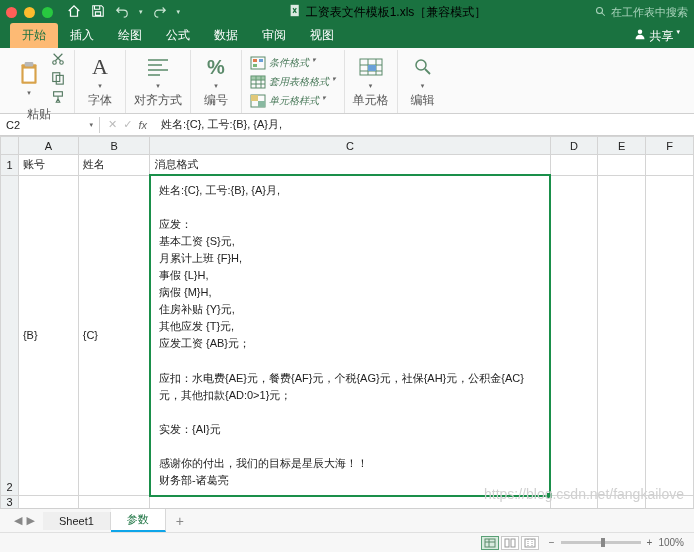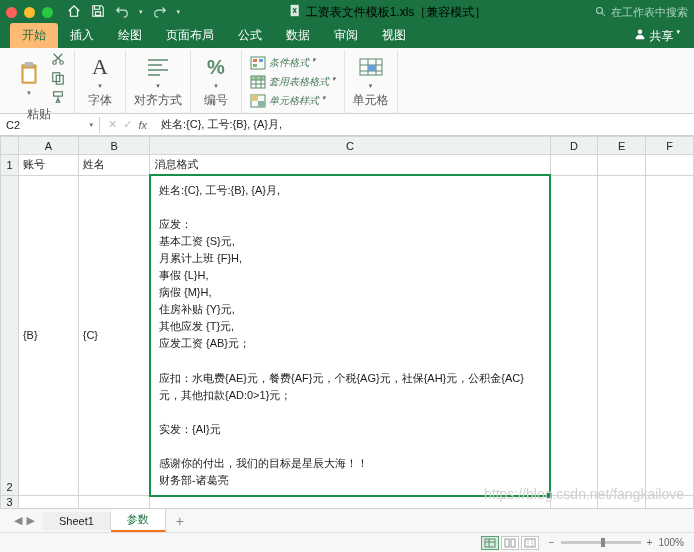--- a/index.html
+++ b/index.html
@@ -34,21 +34,21 @@
   .grid th, .grid td { border: 1px solid #d4d4d4; font-weight: normal; font-size: 11px; }
   .col-head th { background: #eef1f2; text-align: center; height: 18px; }
   .row-head { background: #eef1f2; text-align: center; width: 18px; }
   .grid td { vertical-align: middle; padding: 2px 4px; text-align: left; background:#fff;}
   .sel { border: 2px solid #1a8f4a !important; position:relative;}
   .sel::after { content:""; position:absolute; right:-3px; bottom:-3px; width:5px; height:5px; background:#1a8f4a; }
   .msg-cell { white-space: pre-line; line-height: 1.55; font-size: 11px; padding:6px 8px !important; vertical-align:top !important;}
   .sheet-tabs { position:absolute; bottom:20px; left:0; right:0; height: 24px; border-top:1px solid #d0d0d0; background:#f7f7f7; display:flex; align-items:center; padding:0 6px; font-size:11px;}
   .st-nav { display:flex; gap:4px; color:#888; padding:0 8px;}
   .st-tab { padding: 3px 16px; border-right:1px solid #d8d8d8; cursor:pointer; background:#efefef;}
-  .st-tab.active { background:#fff; color:#1a7240; border-bottom:2px solid #f97316; font-weight:500;}
+  .st-tab.active { background:#fff; color:#1a7240; border-bottom:2px solid #0ea5e9; font-weight:500;}
   .st-add { padding: 0 10px; color:#888; cursor:pointer; font-size:14px;}
   .status { position:absolute; bottom:0; left:0; right:0; height:20px; background:#f7f7f7; border-top:1px solid #e0e0e0; display:flex; align-items:center; justify-content:flex-end; padding:0 10px; gap:10px; font-size:10px; color:#666;}
   .view-btns { display:flex; gap:2px;}
   .vb { width:18px; height:14px; border:1px solid #c8c8c8; background:#fff; cursor:pointer; display:flex; align-items:center; justify-content:center;}
   .vb.active{ background:#d9ecdf; border-color:#5aa076;}
   .zoom { display:flex; align-items:center; gap:6px;}
   .zoom-track { width:80px; height:3px; background:#c8c8c8; position:relative;}
   .zoom-thumb { position:absolute; left:50%; top:-3px; width:4px; height:9px; background:#888;}
   .watermark { position:absolute; right:10px; bottom:22px; color:#d0d0d0; font-size:14px; pointer-events:none;}
   .ico { stroke:#557a62; stroke-width:1.3; fill:none; }
@@ -91,21 +91,20 @@
           <path d="M9 9 L13 13" stroke="#a9d3bb" stroke-width="1.4"></path>
         </svg></span>
     <span>在工作表中搜索</span>
   </div>
 </div>
 
 <div class="tabs">
   <div class="tab active">开始</div>
   <div class="tab">插入</div>
   <div class="tab">绘图</div>
-  <div class="tab">页面布局</div>
   <div class="tab">公式</div>
   <div class="tab">数据</div>
   <div class="tab">审阅</div>
   <div class="tab">视图</div>
   <div class="share">
     <span><svg width="12" height="12" viewBox="0 0 16 16">
           <circle cx="8" cy="5" r="3" fill="#fff"></circle>
           <path d="M2 15 A6 6 0 0 1 14 15" fill="#fff"></path>
         </svg></span>
     <span>共享</span>
@@ -221,20 +220,34 @@
               <path d="M2 9 H24 M2 15 H24 M10 3 V19 M18 3 V19" stroke="#5a8a6a"></path>
               <rect x="10" y="9" width="8" height="6" fill="#6aa0d8"></rect>
             </svg>
           </div>
         <span class="tri">▾</span>
       </div>
     </div>
     <div class="group-label">单元格</div>
   </div>
 
+  <div class="group" style="border-right:none">
+    <div class="group-body">
+      <div class="big-btn">
+        <div class="icon-box">
+            <svg width="22" height="22" viewBox="0 0 22 22">
+              <circle cx="9" cy="9" r="5" fill="none" stroke="#5a8a6a" stroke-width="1.5"></circle>
+              <path d="M13 13 L18 18" stroke="#5a8a6a" stroke-width="1.8"></path>
+            </svg>
+          </div>
+        <span class="tri">▾</span>
+      </div>
+    </div>
+    <div class="group-label">编辑</div>
+  </div>
 </div>
 
 <div class="formula-bar">
   <div class="name-box">
     <span>C2</span>
     <span class="tri">▾</span>
   </div>
   <div class="fx-btns">
     <span style="color:#bbb">✕</span>
     <span style="color:#bbb">✓</span>

